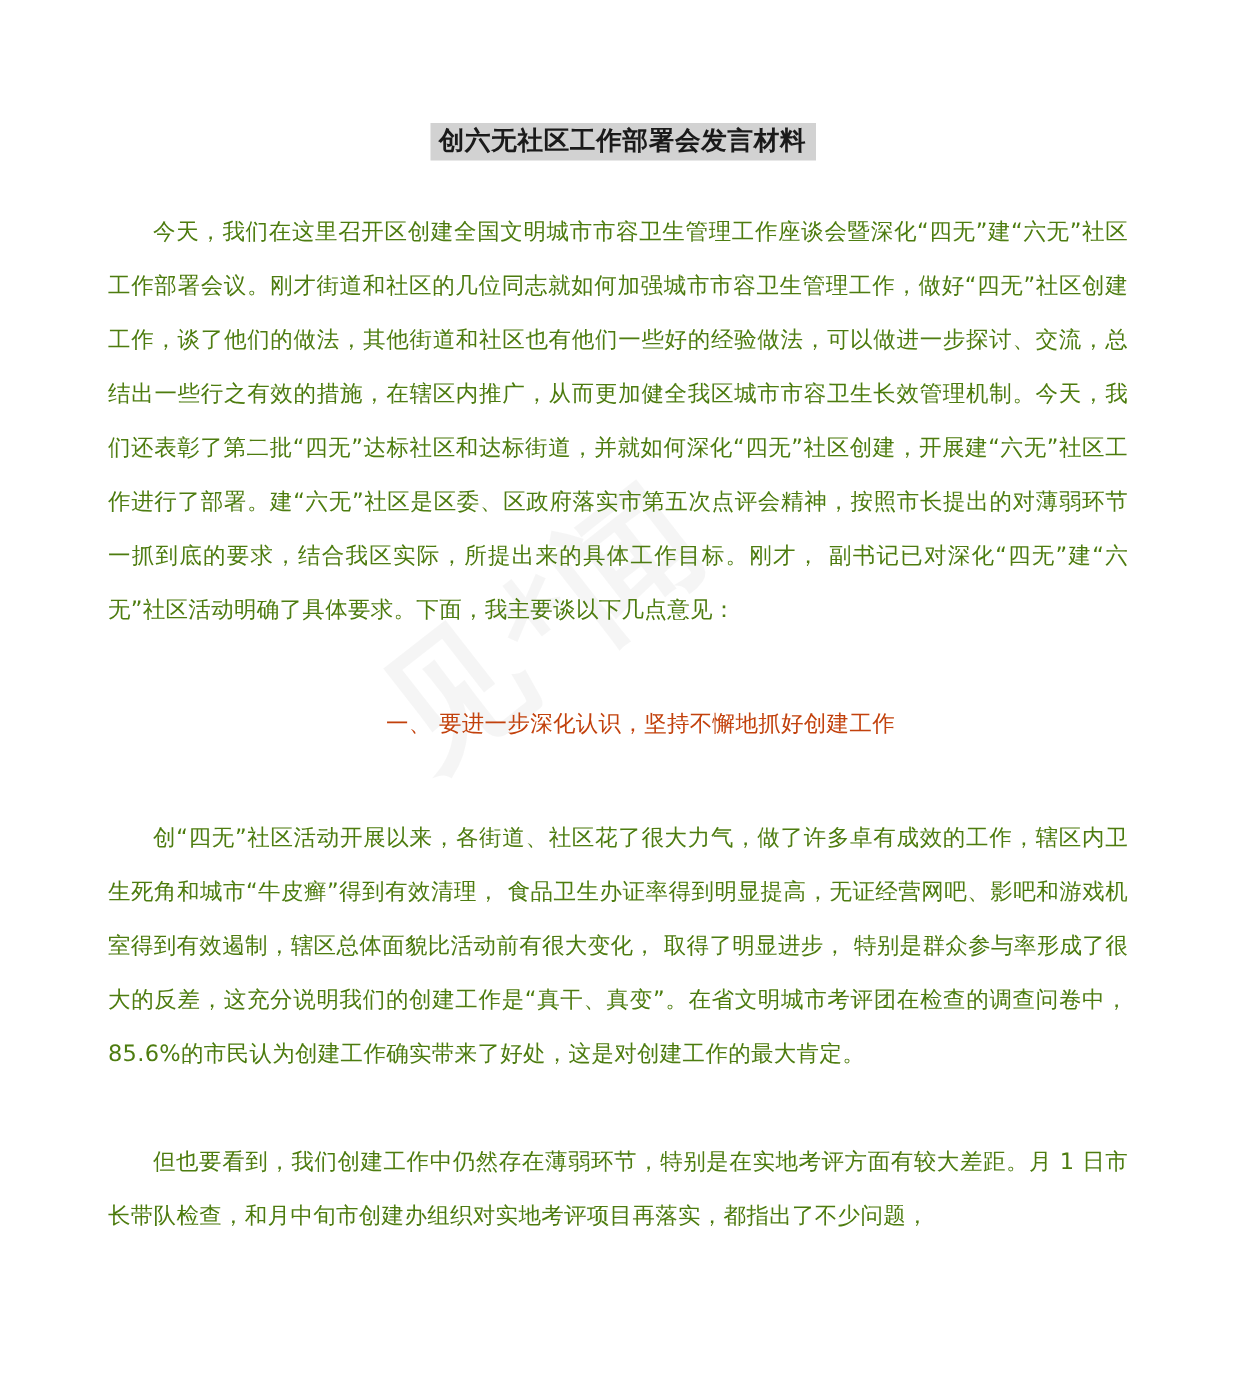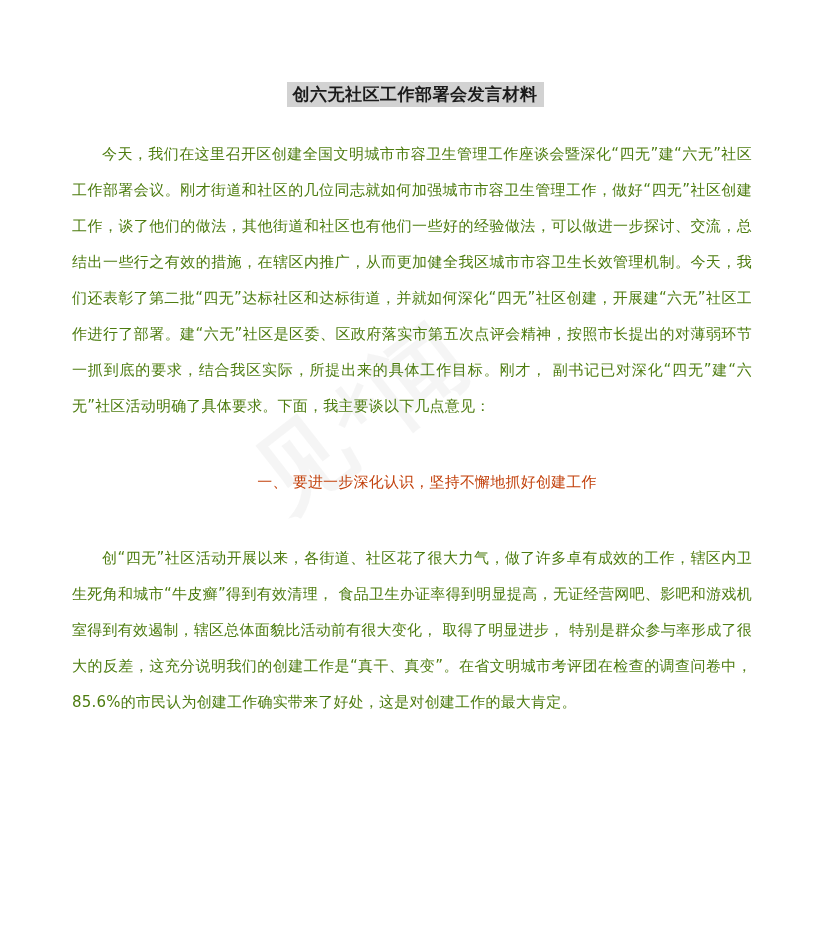--- a/index.html
+++ b/index.html
@@ -112,15 +112,16 @@
     <div class="gap-lg"></div>
 
     <p class="heading">一、 要进一步深化认识，坚持不懈地抓好创建工作</p>
 
     <div class="gap-lg"></div>
 
     <p class="para">创“四无”社区活动开展以来，各街道、社区花了很大力气，做了许多卓有成效的工作，辖区内卫生死角和城市“牛皮癣”得到有效清理， 食品卫生办证率得到明显提高，无证经营网吧、影吧和游戏机室得到有效遏制，辖区总体面貌比活动前有很大变化， 取得了明显进步， 特别是群众参与率形成了很大的反差，这充分说明我们的创建工作是“真干、真变”。在省文明城市考评团在检查的调查问卷中， 85.6%的市民认为创建工作确实带来了好处，这是对创建工作的最大肯定。</p>
 
     <div class="gap-md"></div>
 
+    <p class="para">但也要看到，我们创建工作中仍然存在薄弱环节，特别是在实地考评方面有较大差距。月 1 日市长带队检查，和月中旬市创建办组织对实地考评项目再落实，都指出了不少问题，</p>
 
   </div>
 </div>
 
 </body></html>

